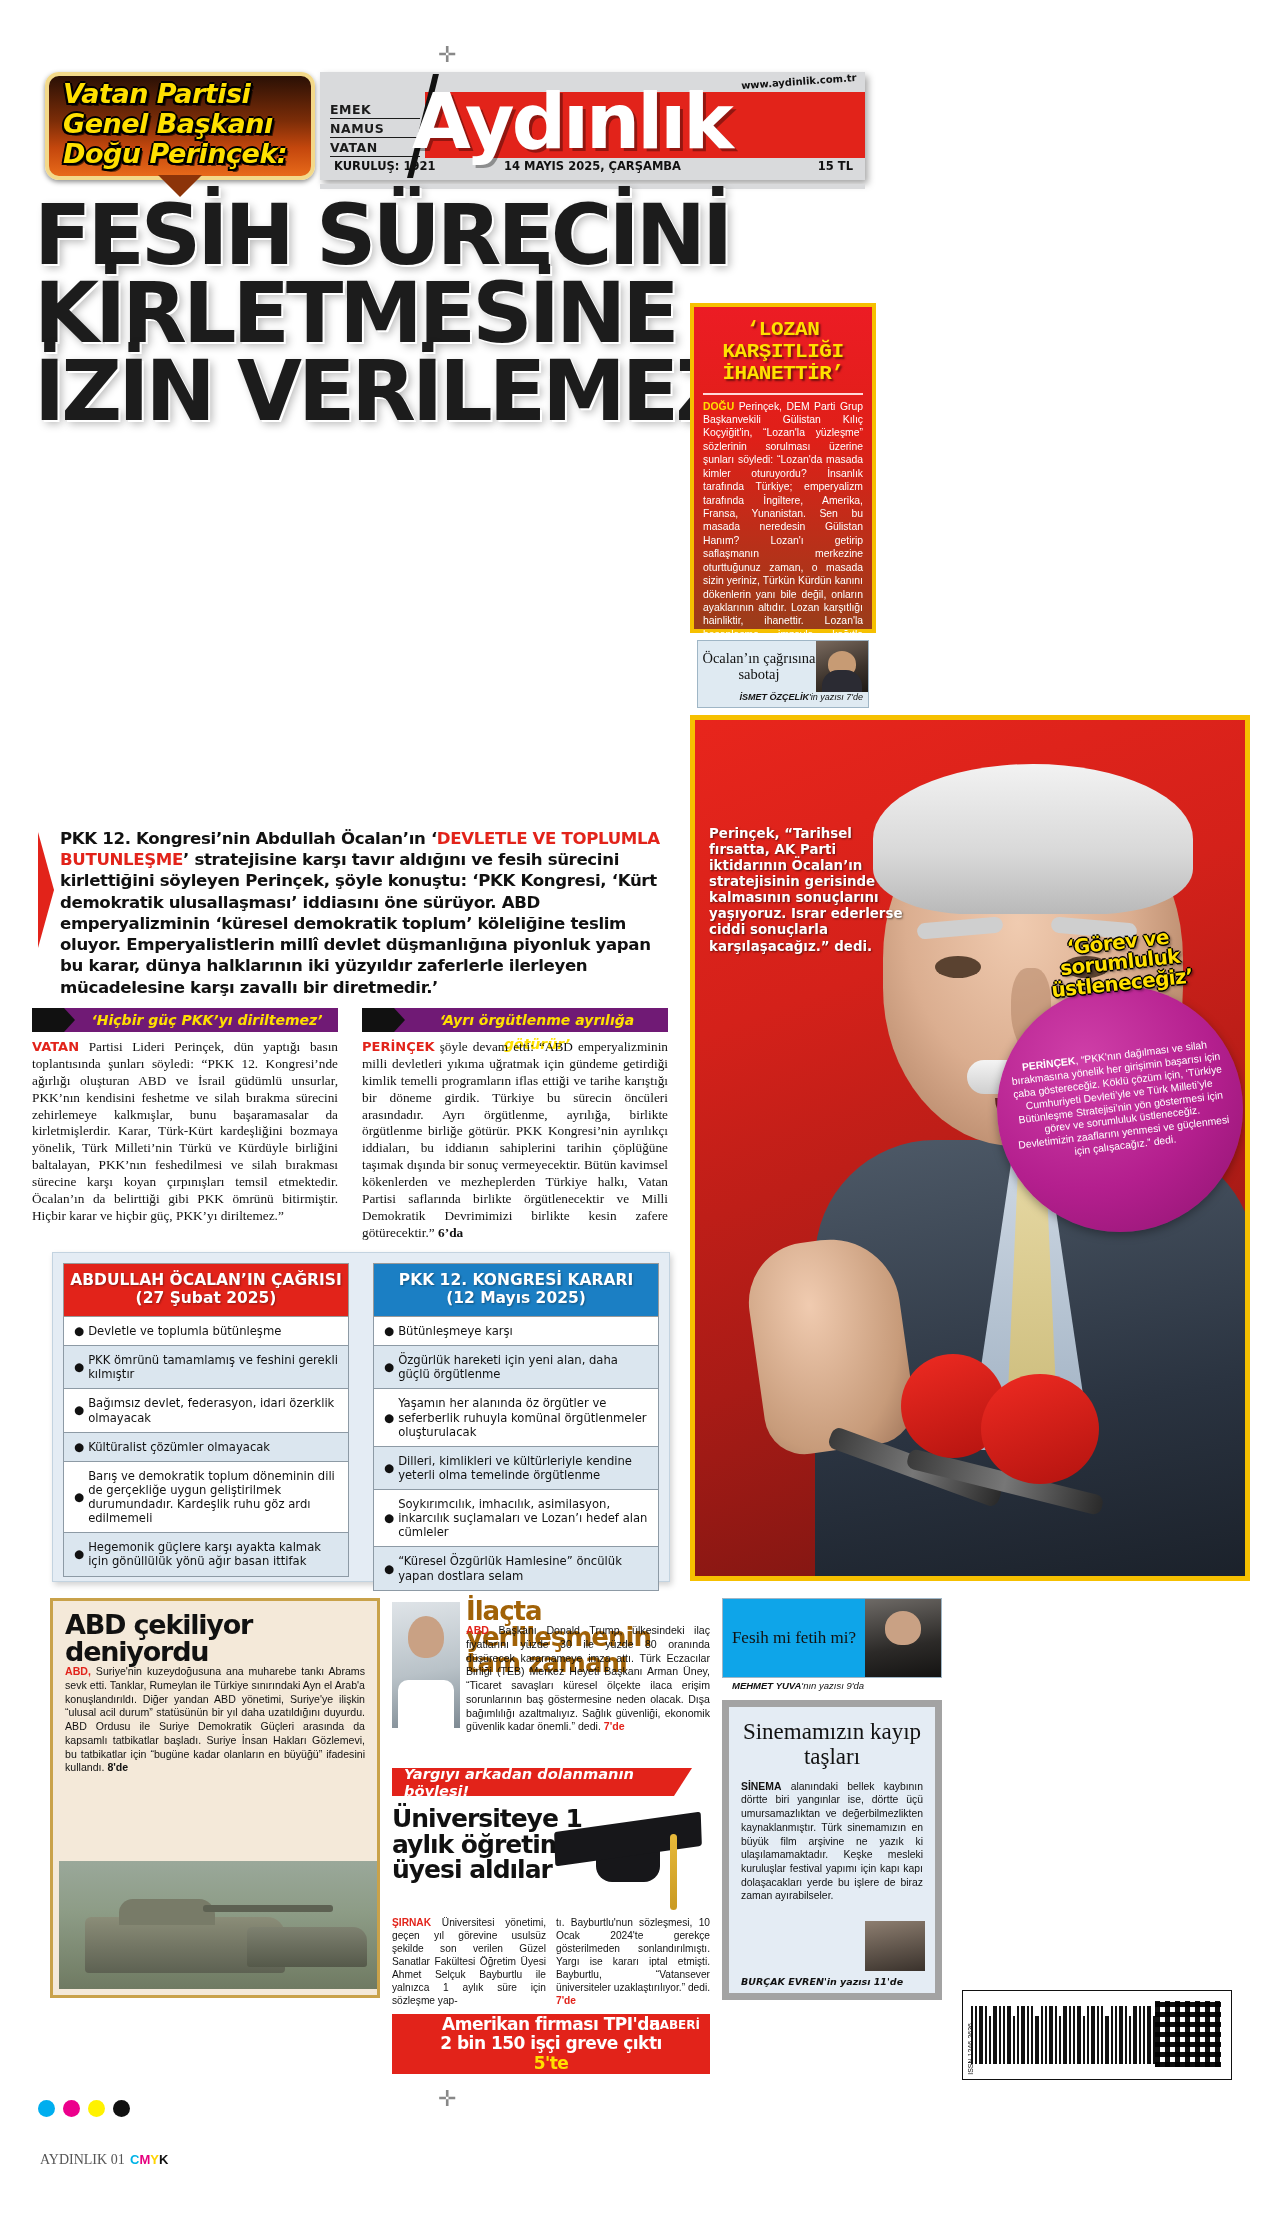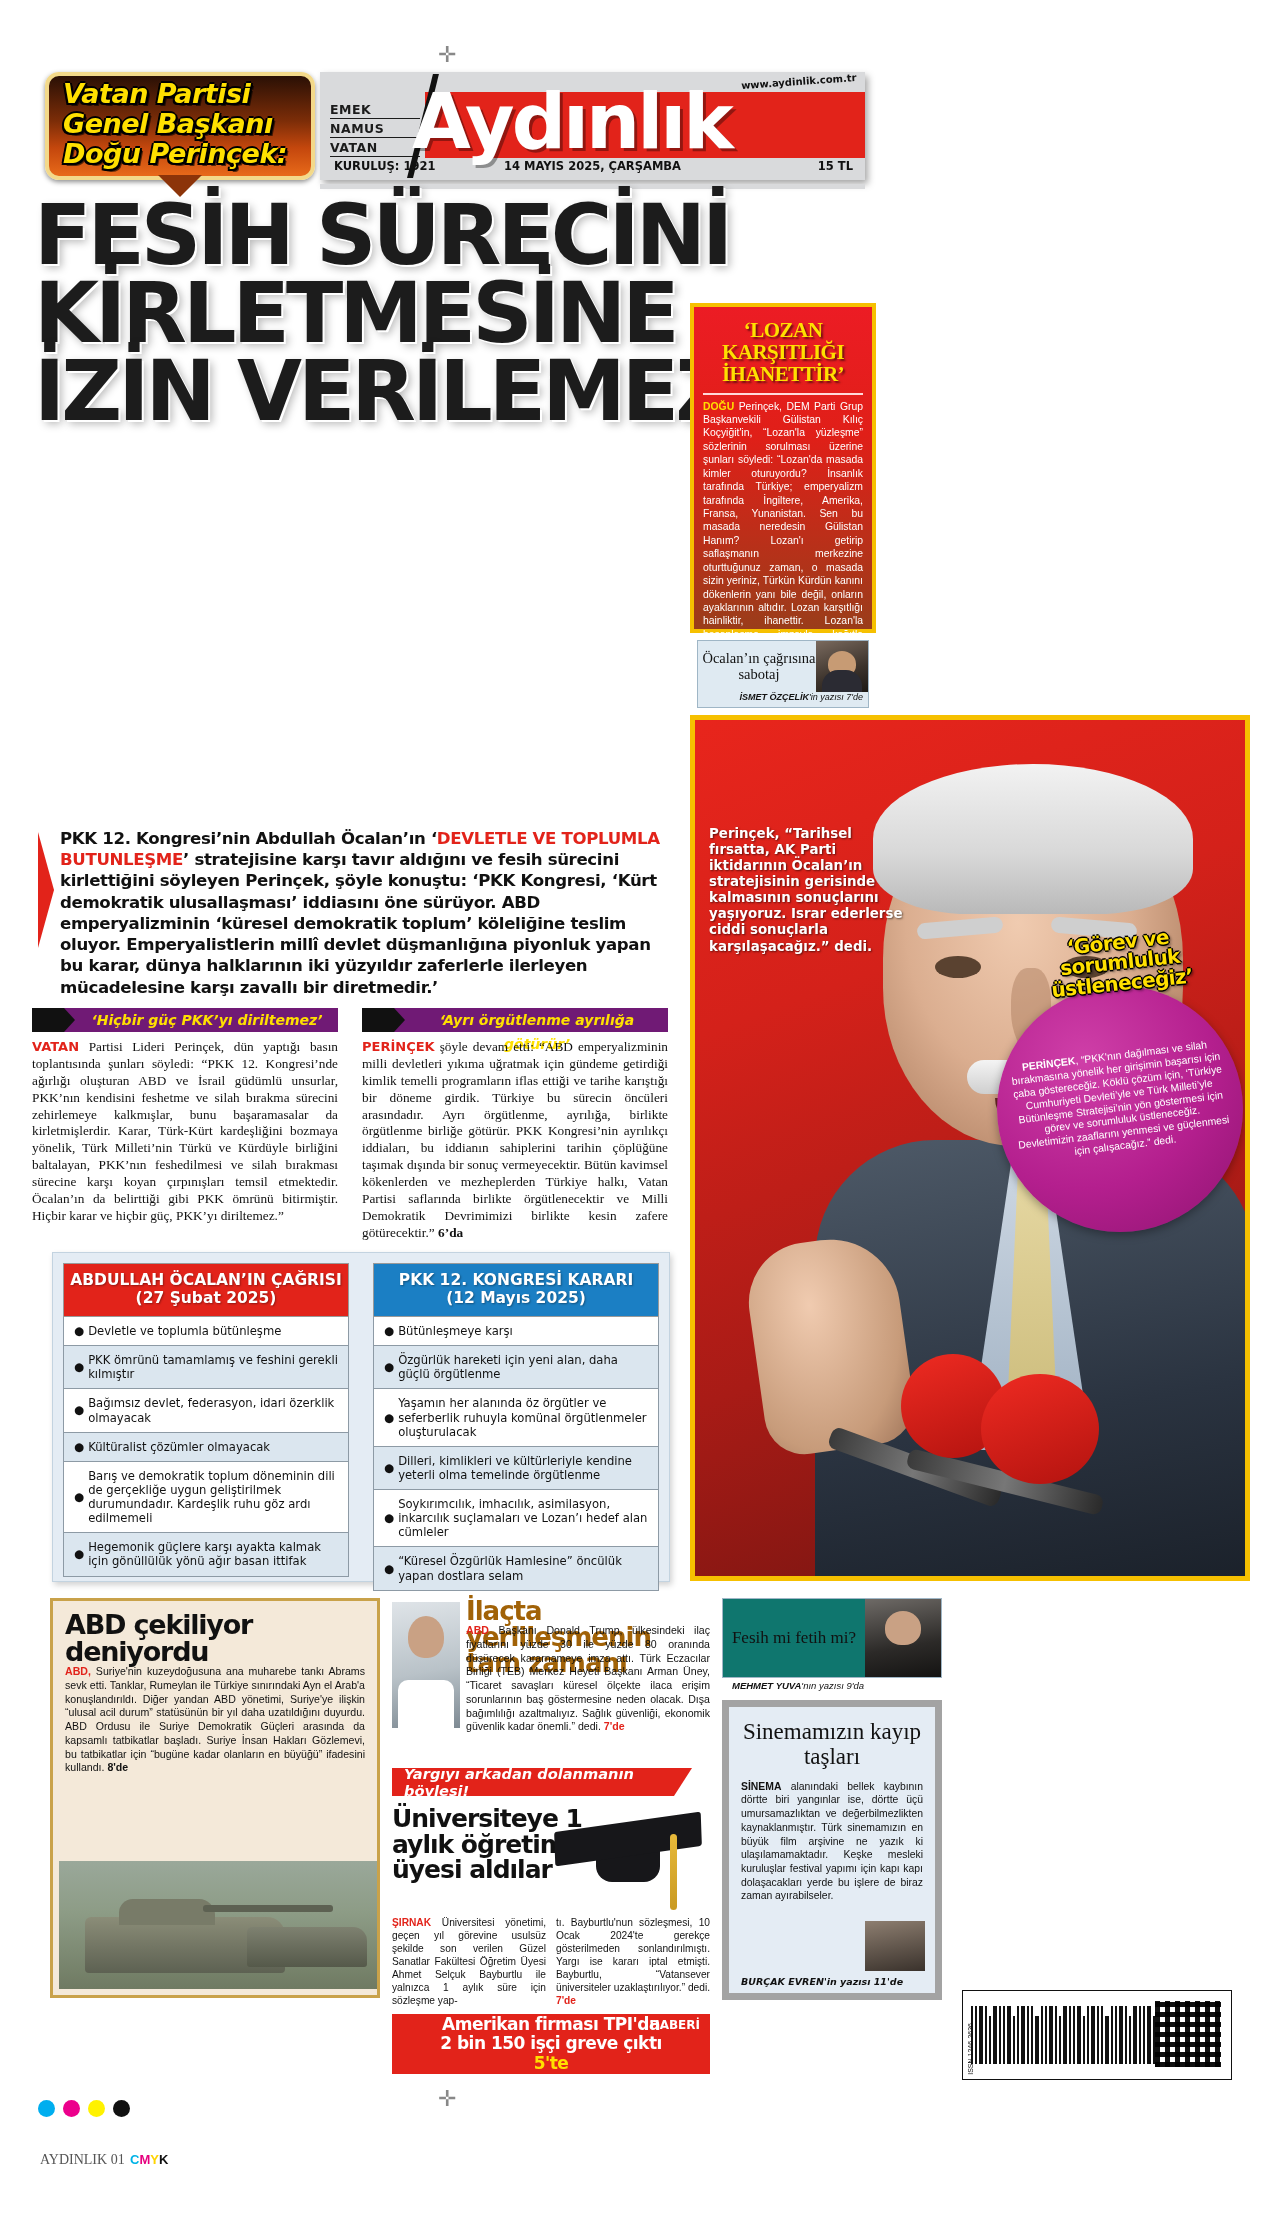--- a/index.html
+++ b/index.html
@@ -96,21 +96,21 @@
     white-space: nowrap;
   }
 
   
   .lozanbox {
     position: absolute; left: 690px; top: 303px; width: 186px; height: 330px;
     background: linear-gradient(180deg,#ec1c24 0%,#e01f18 40%,#9a3d1a 100%);
     border: 4px solid #f6c000; padding: 8px 9px;
   }
   .lozan-title {
-    font-family: Liberation Serif, serif;
+    font-family: Liberation Mono, monospace;
     font-weight: 700; font-size: 21px; line-height: 1.05; color: #ffe000;
     text-align: center; letter-spacing: -.5px;
     text-shadow: 2px 2px 2px rgba(0,0,0,.5);
     padding: 4px 0 6px;
   }
   .lozan-hr { height: 1.5px; background: #ffd9d9; margin: 2px 0 5px; }
   .lozan-body {
     font-family: "Liberation Sans", sans-serif;
     font-size: 10.4px; line-height: 1.29; color: #ffffff; text-align: justify;
   }
@@ -436,21 +436,21 @@
     color: #fff; line-height: 1.12; letter-spacing: -.5px;
   }
   .strike .t .y { color: #ffe000; }
   .strike-tag {
     position: absolute; right: 10px; top: 4px;
     font-family: "DejaVu Sans", sans-serif; font-weight: 700; font-size: 12px; color: #fff;
   }
 
   .fesih {
     position: absolute; left: 722px; top: 1598px; width: 220px; height: 80px;
-    background: #0f766e; border: 1.5px solid #9fb6c6; display: flex;
+    background: #0ea5e9; border: 1.5px solid #9fb6c6; display: flex;
   }
   .fesih-t {
     flex: 1; display: flex; align-items: center; justify-content: center; text-align: center;
     font-family: "Liberation Serif", serif; font-size: 17px; line-height: 1.1; color: #111;
   }
   .fesih-p {
     width: 76px; background: linear-gradient(170deg,#6e6a66,#2c2a28 60%,#141312);
     position: relative;
   }
   .fesih-p::before {

